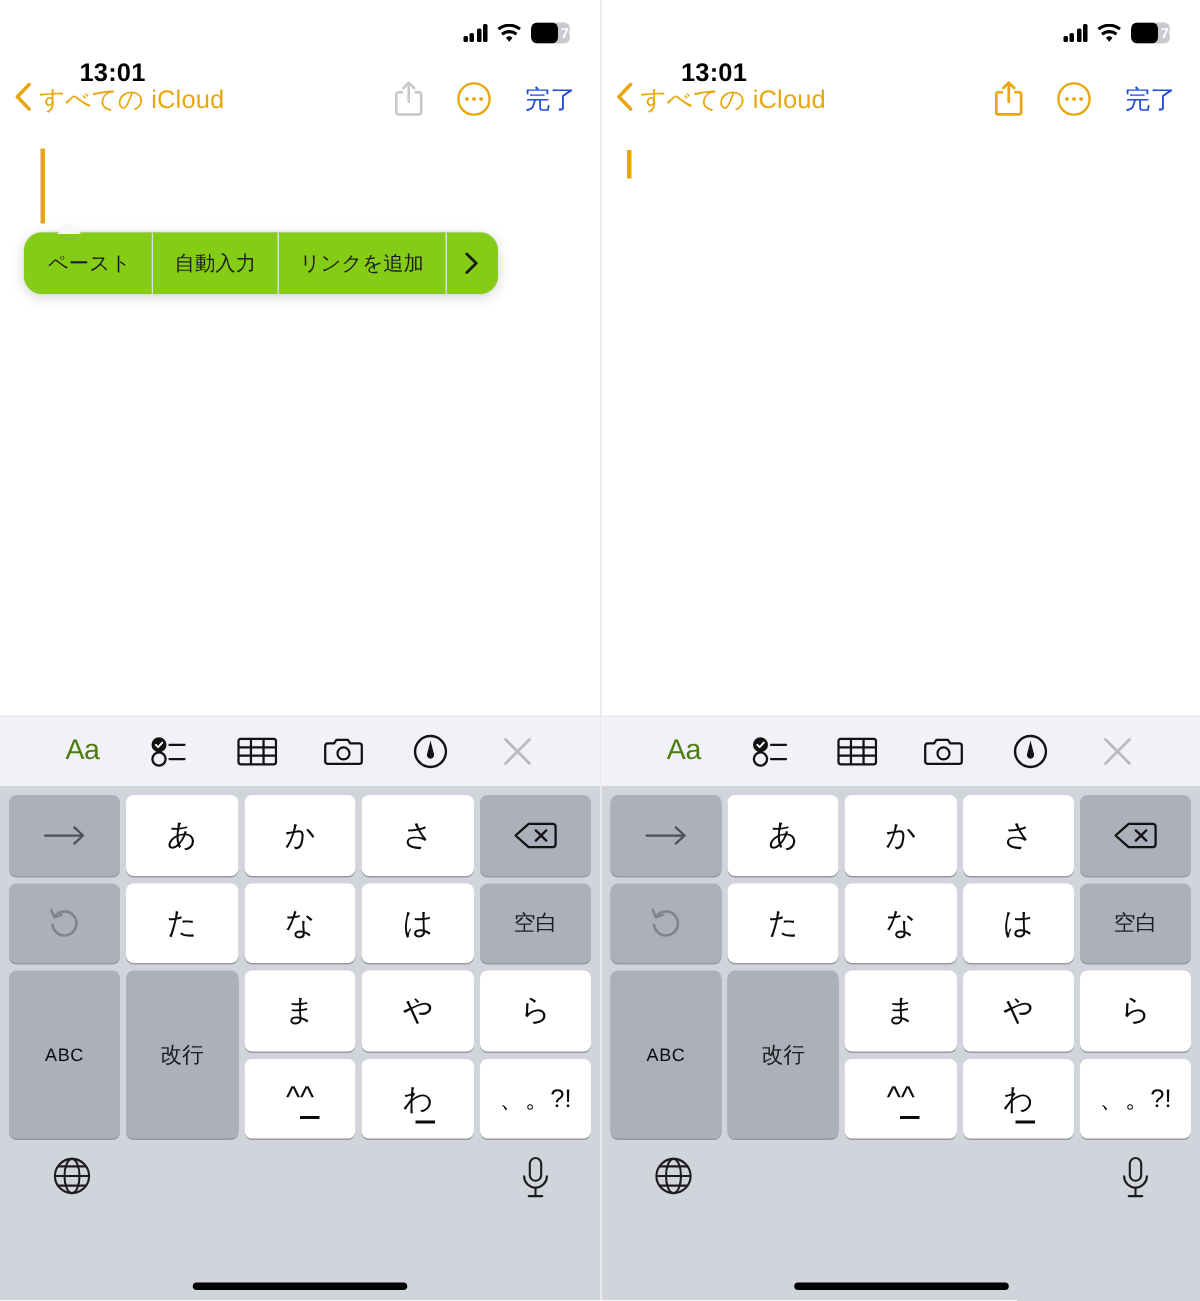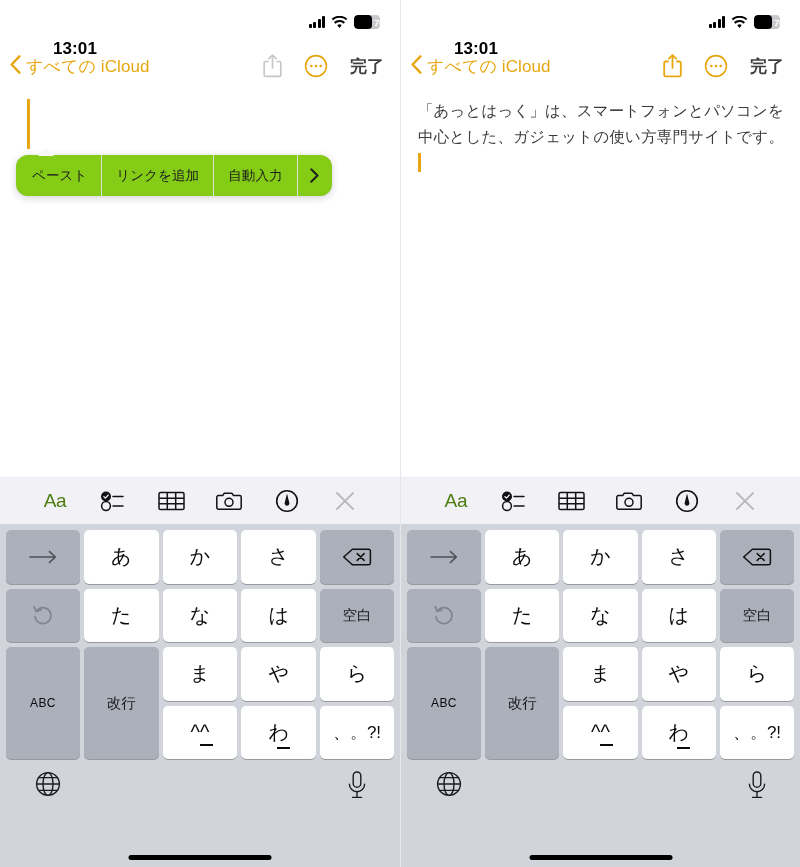--- a/index.html
+++ b/index.html
@@ -116,22 +116,22 @@
     right:16px;
     display:flex;
     align-items:center;
     gap:22px;
   }
   .icon-btn{ cursor:pointer; display:flex; align-items:center; justify-content:center; }
   .share-ico{ width:19px; height:24px; display:block; }
   .more-ico{ width:24px; height:24px; display:block; }
   .nav-done{
     font-size:17px;
-    font-weight:bold;
-    color:#404040;
+    font-weight:normal;
+    color:#1d4ed8;
     cursor:pointer;
   }
 
   
   .note-body{
     flex:1 1 auto;
     position:relative;
     padding:12px 16px 0 17px;
     overflow:hidden;
   }
@@ -340,22 +340,22 @@
         <span class="nav-done">完了</span>
       </div>
     </div>
 
     <div class="note-body">
       <span class="caret-empty"></span>
       <div class="note-text"></div>
 
       <div class="paste-popup">
         <div class="pp-item">ペースト</div>
+        <div class="pp-item">自動入力</div>
         <div class="pp-item">リンクを追加</div>
-        <div class="pp-item">自動入力</div>
         <div class="pp-more">
           <svg viewBox="0 0 9 15">
             <path d="M1.2 1.3l6.3 6.2-6.3 6.2" fill="none" stroke="#1c1c1e" stroke-width="1.9" stroke-linecap="round" stroke-linejoin="round"></path>
           </svg>
         </div>
       </div>
     </div>
 
     <div class="fmt-toolbar">
       <span class="fmt-btn fmt-aa">Aa</span>
@@ -497,21 +497,21 @@
             <circle cx="7.3" cy="12" r="1.3" fill="#e8a710"></circle>
             <circle cx="12" cy="12" r="1.3" fill="#e8a710"></circle>
             <circle cx="16.7" cy="12" r="1.3" fill="#e8a710"></circle>
           </svg>
         </span>
         <span class="nav-done">完了</span>
       </div>
     </div>
 
     <div class="note-body">
-      <div class="note-text"><span>「あっとはっく」は、スマートフォンとパソコンを中心とした、ガジェットの使い方専門サイトです。</span><span class="caret"></span></div>
+      <div class="note-text"><span class="caret"></span></div>
     </div>
 
     <div class="fmt-toolbar">
       <span class="fmt-btn fmt-aa">Aa</span>
       <span class="fmt-btn">
         <svg width="26" height="22" viewBox="0 0 26 22">
           <circle cx="6" cy="6.5" r="5" fill="#121214"></circle>
           <path d="M3.9 6.6l1.5 1.5 2.8-3" fill="none" stroke="#fff" stroke-width="1.3" stroke-linecap="round" stroke-linejoin="round"></path>
           <circle cx="6" cy="16" r="4.4" fill="none" stroke="#121214" stroke-width="1.5"></circle>
           <path d="M13 6.5h10M13 16h10" stroke="#121214" stroke-width="1.5" stroke-linecap="round"></path>

